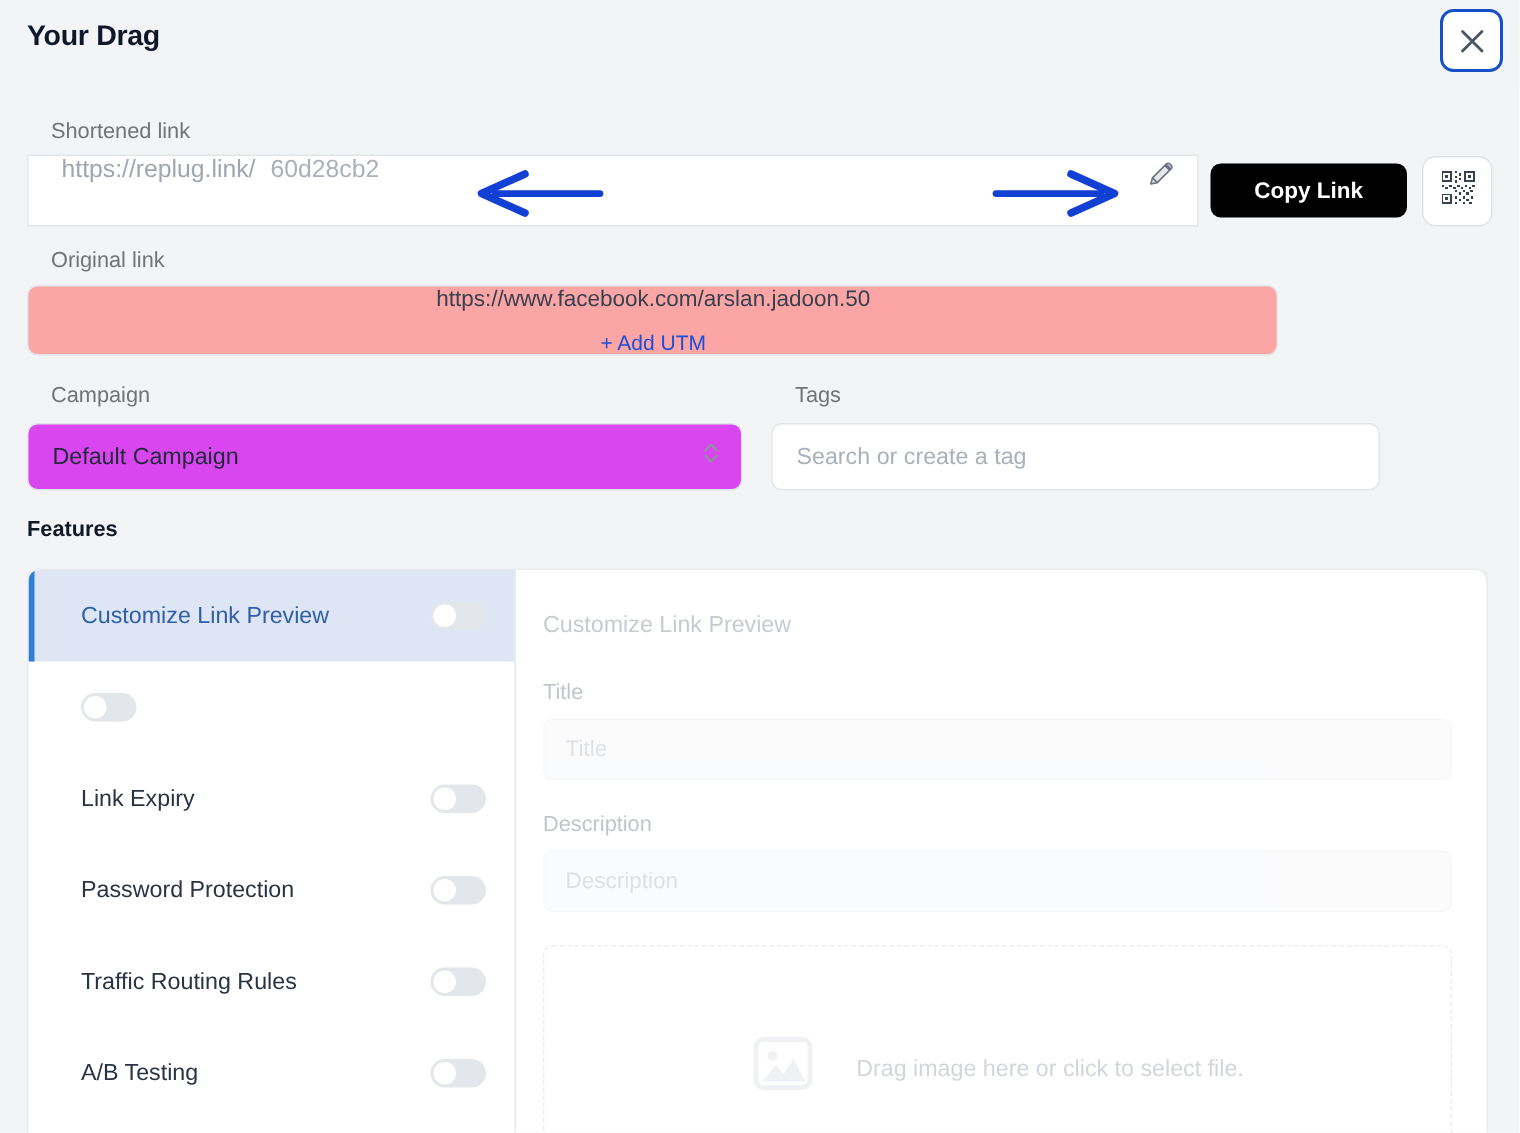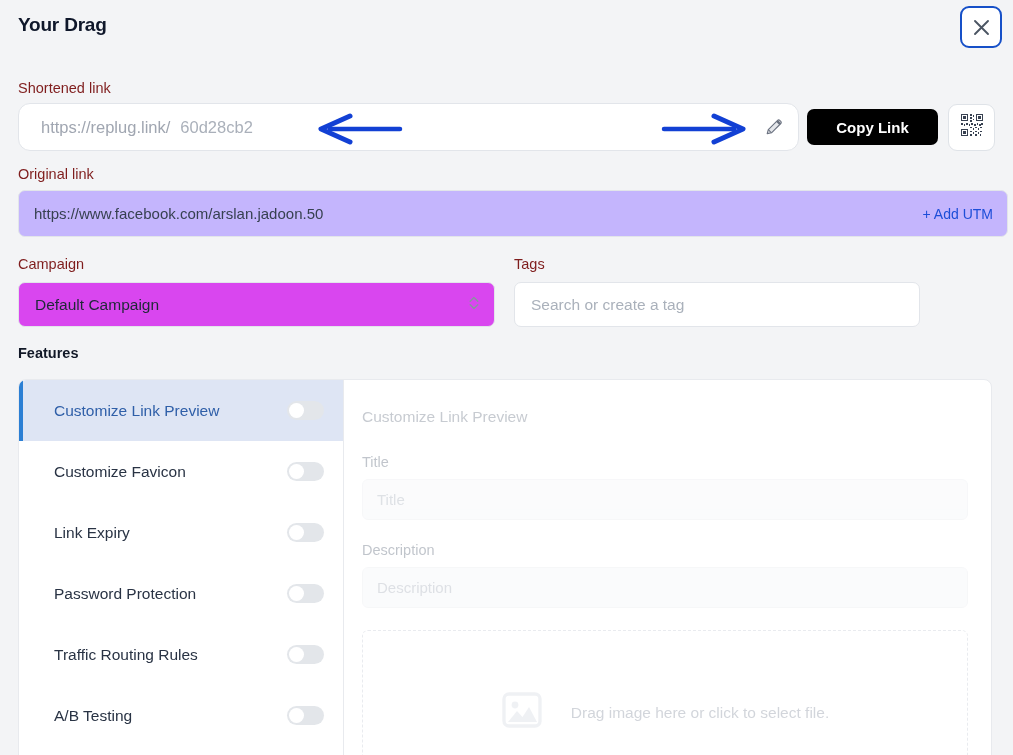--- a/index.html
+++ b/index.html
@@ -46,43 +46,44 @@
     display: flex;
     align-items: center;
     justify-content: center;
     cursor: pointer;
   }
   .close-btn svg { display: block; }
 
   
   .field-label {
     font-size: 14.5px;
-    color: #7f1d1d;
+    color: #737373;
     font-weight: 400;
+    margin-left: 16px;
   }
 
   
   .short-label { position: absolute; left: 18px; top: 80px; }
   .short-row {
     position: absolute;
     left: 18px;
     top: 103px;
     width: 977px;
     height: 48px;
     display: flex;
     align-items: center;
   }
   .short-input-wrap {
     flex: 1;
     height: 48px;
     background: #ffffff;
     border: 1px solid #e2e5ea;
-    border-radius: 12px;
-    display: flex;
-    align-items: center;
+    border-radius: 1px;
+    display: flex;
+    align-items: flex-start;
     padding: 0 10px 0 22px;
     position: relative;
   }
   .short-domain {
     font-size: 16.5px;
     color: #a0a6b1;
   }
   .short-slug {
     font-size: 16.5px;
     color: #aab0ba;
@@ -123,28 +124,29 @@
     cursor: pointer;
     flex: none;
   }
 
   
   .orig-label { position: absolute; left: 18px; top: 166px; }
   .orig-input {
     position: absolute;
     left: 18px;
     top: 190px;
-    width: 990px;
+    width: 834px;
     height: 47px;
-    background: #c4b5fd;
+    background: #fca5a5;
     border: 1px solid #e2e5ea;
     border-radius: 7px;
     display: flex;
     align-items: center;
     padding: 0 14px 0 15px;
+    flex-direction: column;
   }
   .orig-value {
     flex: 1;
     font-size: 15px;
     color: #374151;
   }
   .add-utm {
     font-size: 14px;
     font-weight: normal;
     color: #1d4ed8;
@@ -404,21 +406,20 @@
 <div class="features-panel">
 
   <div class="feature-list">
     <div class="feature-item active">
       <span class="feature-name">Customize Link Preview</span>
       <span class="toggle">
           <span class="knob"></span>
         </span>
     </div>
     <div class="feature-item">
-      <span class="feature-name">Customize Favicon</span>
       <span class="toggle">
           <span class="knob"></span>
         </span>
     </div>
     <div class="feature-item">
       <span class="feature-name">Link Expiry</span>
       <span class="toggle">
           <span class="knob"></span>
         </span>
     </div>

